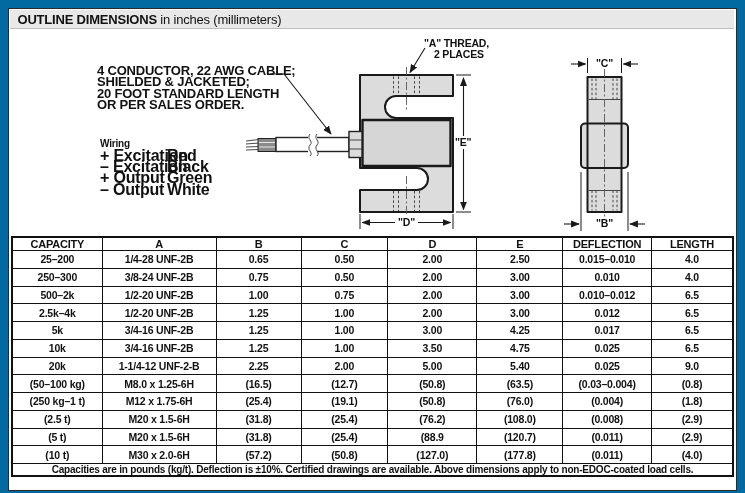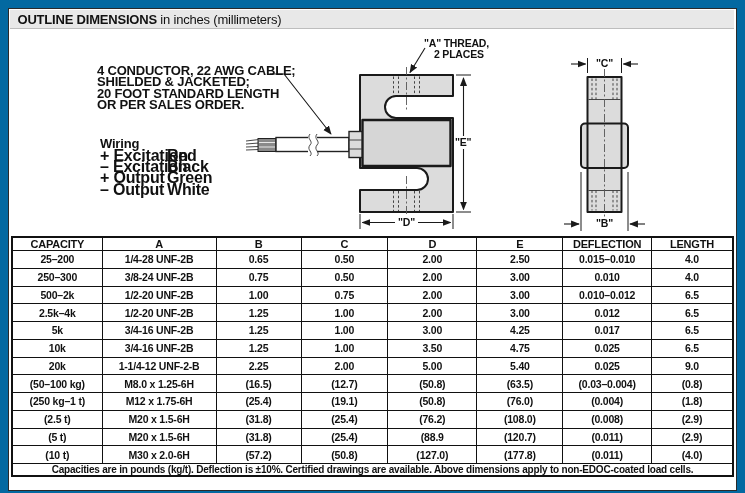--- a/index.html
+++ b/index.html
@@ -17,21 +17,21 @@
   .th{stroke:#444;stroke-width:1;stroke-dasharray:2.5 2.2;fill:none;}
   .cl{stroke:#555;stroke-width:0.9;stroke-dasharray:8 2.5 2 2.5;fill:none;}
   .dim{stroke:#1a1a1a;stroke-width:1.1;fill:none;}
   .ext{stroke:#1a1a1a;stroke-width:1;fill:none;}
   .thin{stroke:#333;stroke-width:0.9;fill:none;}
   .lbl{position:absolute;font-size:10.5px;font-weight:bold;line-height:11.2px;white-space:nowrap;}
   .dimlbl{position:absolute;font-size:10.5px;font-weight:bold;background:#fff;text-align:center;line-height:13px;}
   .cable-note{position:absolute;left:97px;top:65px;}
   .cable-note div{font-size:13px;font-weight:bold;line-height:11.4px;white-space:nowrap;}
   .wiring{position:absolute;left:100px;top:138px;}
-  .wiring .wt{font-size:13px;font-weight:bold;line-height:12px;}
+  .wiring .wt{font-size:10px;font-weight:bold;line-height:12px;}
   .wrow{font-size:16px;line-height:11.2px;font-weight:bold;white-space:nowrap;}
   .wrow .term{display:inline-block;width:67px;}
   .athread{position:absolute;left:424px;top:38px;}
   .athread .l2{padding-left:10px;}
   .tablewrap{position:absolute;left:11px;top:236px;width:723px;height:241px;}
   table.spec{width:100%;height:100%;border-collapse:collapse;table-layout:fixed;}
   table.spec th,table.spec td{border:1.3px solid #111;text-align:center;vertical-align:middle;
         font-size:10.5px;font-weight:bold;padding:0;white-space:nowrap;overflow:hidden;}
   table.spec{border:2px solid #111;}
   table.spec th{font-size:11px;}

